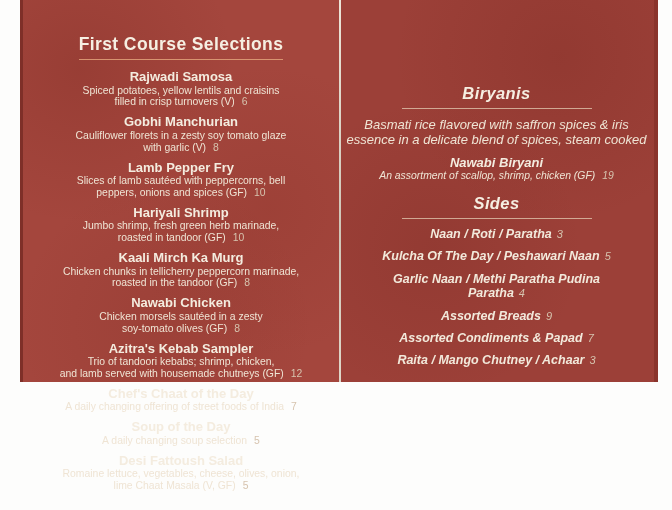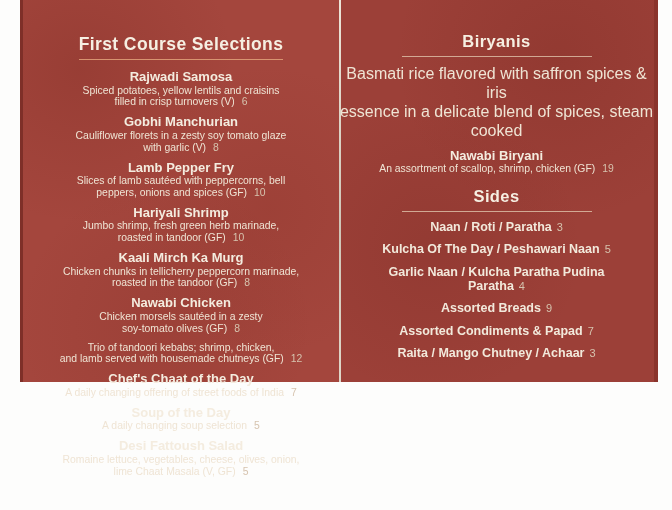--- a/index.html
+++ b/index.html
@@ -24,21 +24,22 @@
       radial-gradient(circle at 45% 85%, rgba(120,40,32,0.18), rgba(120,40,32,0) 40%),
       #A4463D;
     padding-top:34px;
   }
   .panel-right {
     width:315px;
     background:
       radial-gradient(circle at 70% 15%, rgba(118,38,30,0.25), rgba(118,38,30,0) 42%),
       radial-gradient(circle at 30% 65%, rgba(112,36,29,0.20), rgba(112,36,29,0) 45%),
       #9C4038;
-    padding-top:32px;
+    padding-top:84px;
+    font-style:italic;
   }
   .fold-line {
     position:absolute; left:316px; top:0; width:2px; height:100%;
     background:linear-gradient(#EDE5D8, #CFC5B7 60%, #E0D7C9);
     z-index:3;
   }
   .section-header {
     display:inline-block;
     color:#F6EFE2; font-weight:bold; letter-spacing:0.4px;
     padding-bottom:4px;
@@ -51,21 +52,21 @@
     padding-bottom:5px;
   }
   .header-right-wrap .section-header { border-bottom:none; padding-bottom:0; font-size:16.5px; }
   .item { margin-bottom:7px; }
   .item-name { font-size:13px; font-weight:bold; color:#F4ECDF; line-height:1.12; }
   .item-desc { font-size:10.4px; color:#EFE4D4; line-height:1.14; }
   .desc-text { white-space:pre-line; }
   .price { color:#D6C3AE; margin-left:7px; font-size:10.4px; }
   .inline { display:inline; }
   .biryani-intro {
-    font-size:16px; color:#EFE4D4; line-height:1.18;
+    font-size:13px; color:#EFE4D4; line-height:1.18;
     white-space:pre-line; margin-bottom:8px;
   }
   .sides-section { margin-top:12px; }
   .side-item {
     font-size:12.5px; font-weight:bold; color:#F2E9DB;
     line-height:1.15; margin-bottom:8px; padding:0 26px;
   }
   .side-item .price { font-size:11px; font-weight:normal; margin-left:5px; }
   .veg-desc { font-size:10.8px; color:#EFE4D4; margin-left:5px; }
 </style>
@@ -110,20 +111,21 @@
 roasted in the tandoor (GF)</span><span class="price">8</span></div>
     </div>
 
     <div class="item">
       <div class="item-name">Nawabi Chicken</div>
       <div class="item-desc"><span class="desc-text">Chicken morsels sautéed in a zesty
 soy-tomato olives (GF)</span><span class="price">8</span></div>
     </div>
 
     <div class="item">
+      <div class="item-name">Azitra's Kebab Sampler</div>
       <div class="item-desc"><span class="desc-text">Trio of tandoori kebabs; shrimp, chicken,
 and lamb served with housemade chutneys (GF)</span><span class="price">12</span></div>
     </div>
 
     <div class="item">
       <div class="item-name">Chef's Chaat of the Day</div>
       <div class="item-desc"><span class="desc-text">A daily changing offering of street foods of India</span><span class="price">7</span></div>
     </div>
 
     <div class="item">
@@ -154,20 +156,20 @@
 
 
 
     <div class="sides-section">
       <div class="header-right-wrap">
         <span class="section-header">Sides</span>
       </div>
 
       <div class="side-item"><span>Naan / Roti / Paratha</span><span class="price">3</span></div>
       <div class="side-item"><span>Kulcha Of The Day / Peshawari Naan</span><span class="price">5</span></div>
-      <div class="side-item"><span>Garlic Naan / Kulcha Paratha Pudina Paratha</span><span class="price">4</span></div>
+      <div class="side-item"><span>Garlic Naan / Methi Paratha Pudina Paratha</span><span class="price">4</span></div>
       <div class="side-item"><span>Assorted Breads</span><span class="price">9</span></div>
       <div class="side-item"><span>Assorted Condiments &amp; Papad</span><span class="price">7</span></div>
       <div class="side-item"><span>Raita / Mango Chutney / Achaar</span><span class="price">3</span></div>
     </div>
 
   </div>
 </div>
 
 </body></html>

